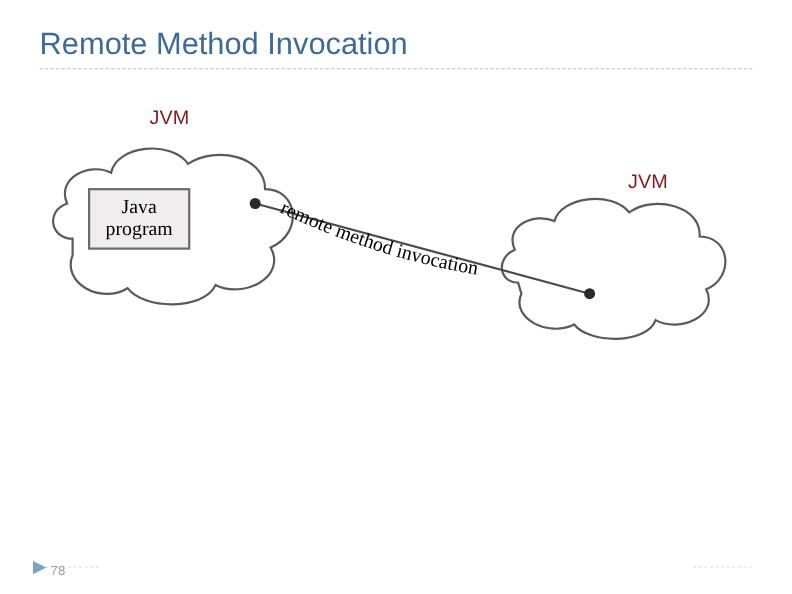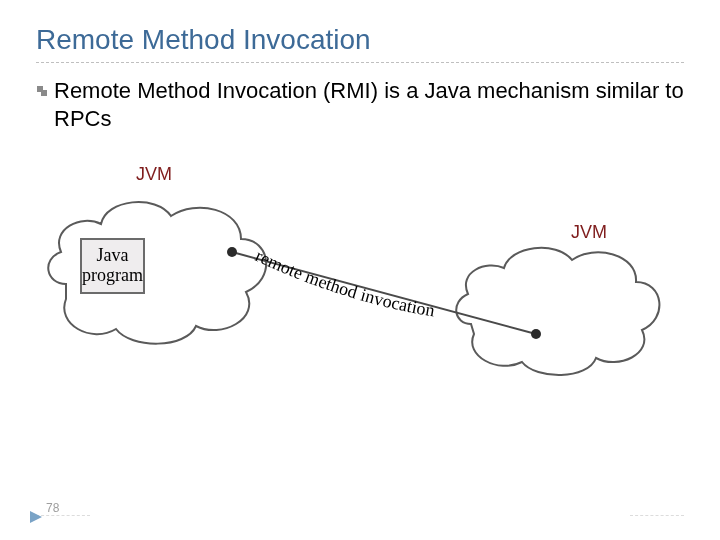--- a/index.html
+++ b/index.html
@@ -56,33 +56,33 @@
     height: 250px;
     margin-top: 12px;
   }
   .box {
     position: absolute;
     background: #efedee;
     border: 2px solid #6b6b6b;
     font-family: "Times New Roman", serif;
     font-size: 18px;
     text-align: center;
-    padding: 6px 0;
+    padding: 6px 14px;
     line-height: 1.1;
   }
   .cloud-label {
     position: absolute;
     font-family: Liberation Sans, sans-serif;
     font-size: 18px;
     color: #7f1d1d;
   }
   .page-num {
     position: absolute;
     left: 46px;
-    bottom: 25px;
+    bottom: 14px;
     font-size: 12px;
     color: #9e9e9e;
   }
   .page-arrow {
     position: absolute;
     left: 30px;
     bottom: 13px;
     color: #6f9bc4;
   }
   .footer-dash {
@@ -94,28 +94,20 @@
 </style>
 </head>
 <body>
 
 <div class="slide">
 
   <div class="title">Remote Method Invocation</div>
   <hr class="divider">
 
   <div class="bullets">
-    <div class="bullet-row">
-      <span class="bullet-icon">
-        <svg width="12" height="12" viewBox="0 0 12 12">
-            <path d="M1 1 L7 1 L7 5 L11 5 L11 11 L5 11 L5 7 L1 7 Z" fill="#8a8a8a"></path>
-          </svg>
-      </span>
-      <span class="bullet-text">Remote Method Invocation (RMI) is a Java mechanism similar to RPCs</span>
-    </div>
   </div>
 
   <div class="diagram">
     <svg width="640" height="250" style="position:absolute;left:0;top:0">
 
       <g fill="#fff" stroke="#5a5a5a" stroke-width="2">
         <path d="M 30 140
                  C 10 140 5 115 25 108
                  C 15 85 45 70 65 80
                  C 70 55 120 50 135 72

